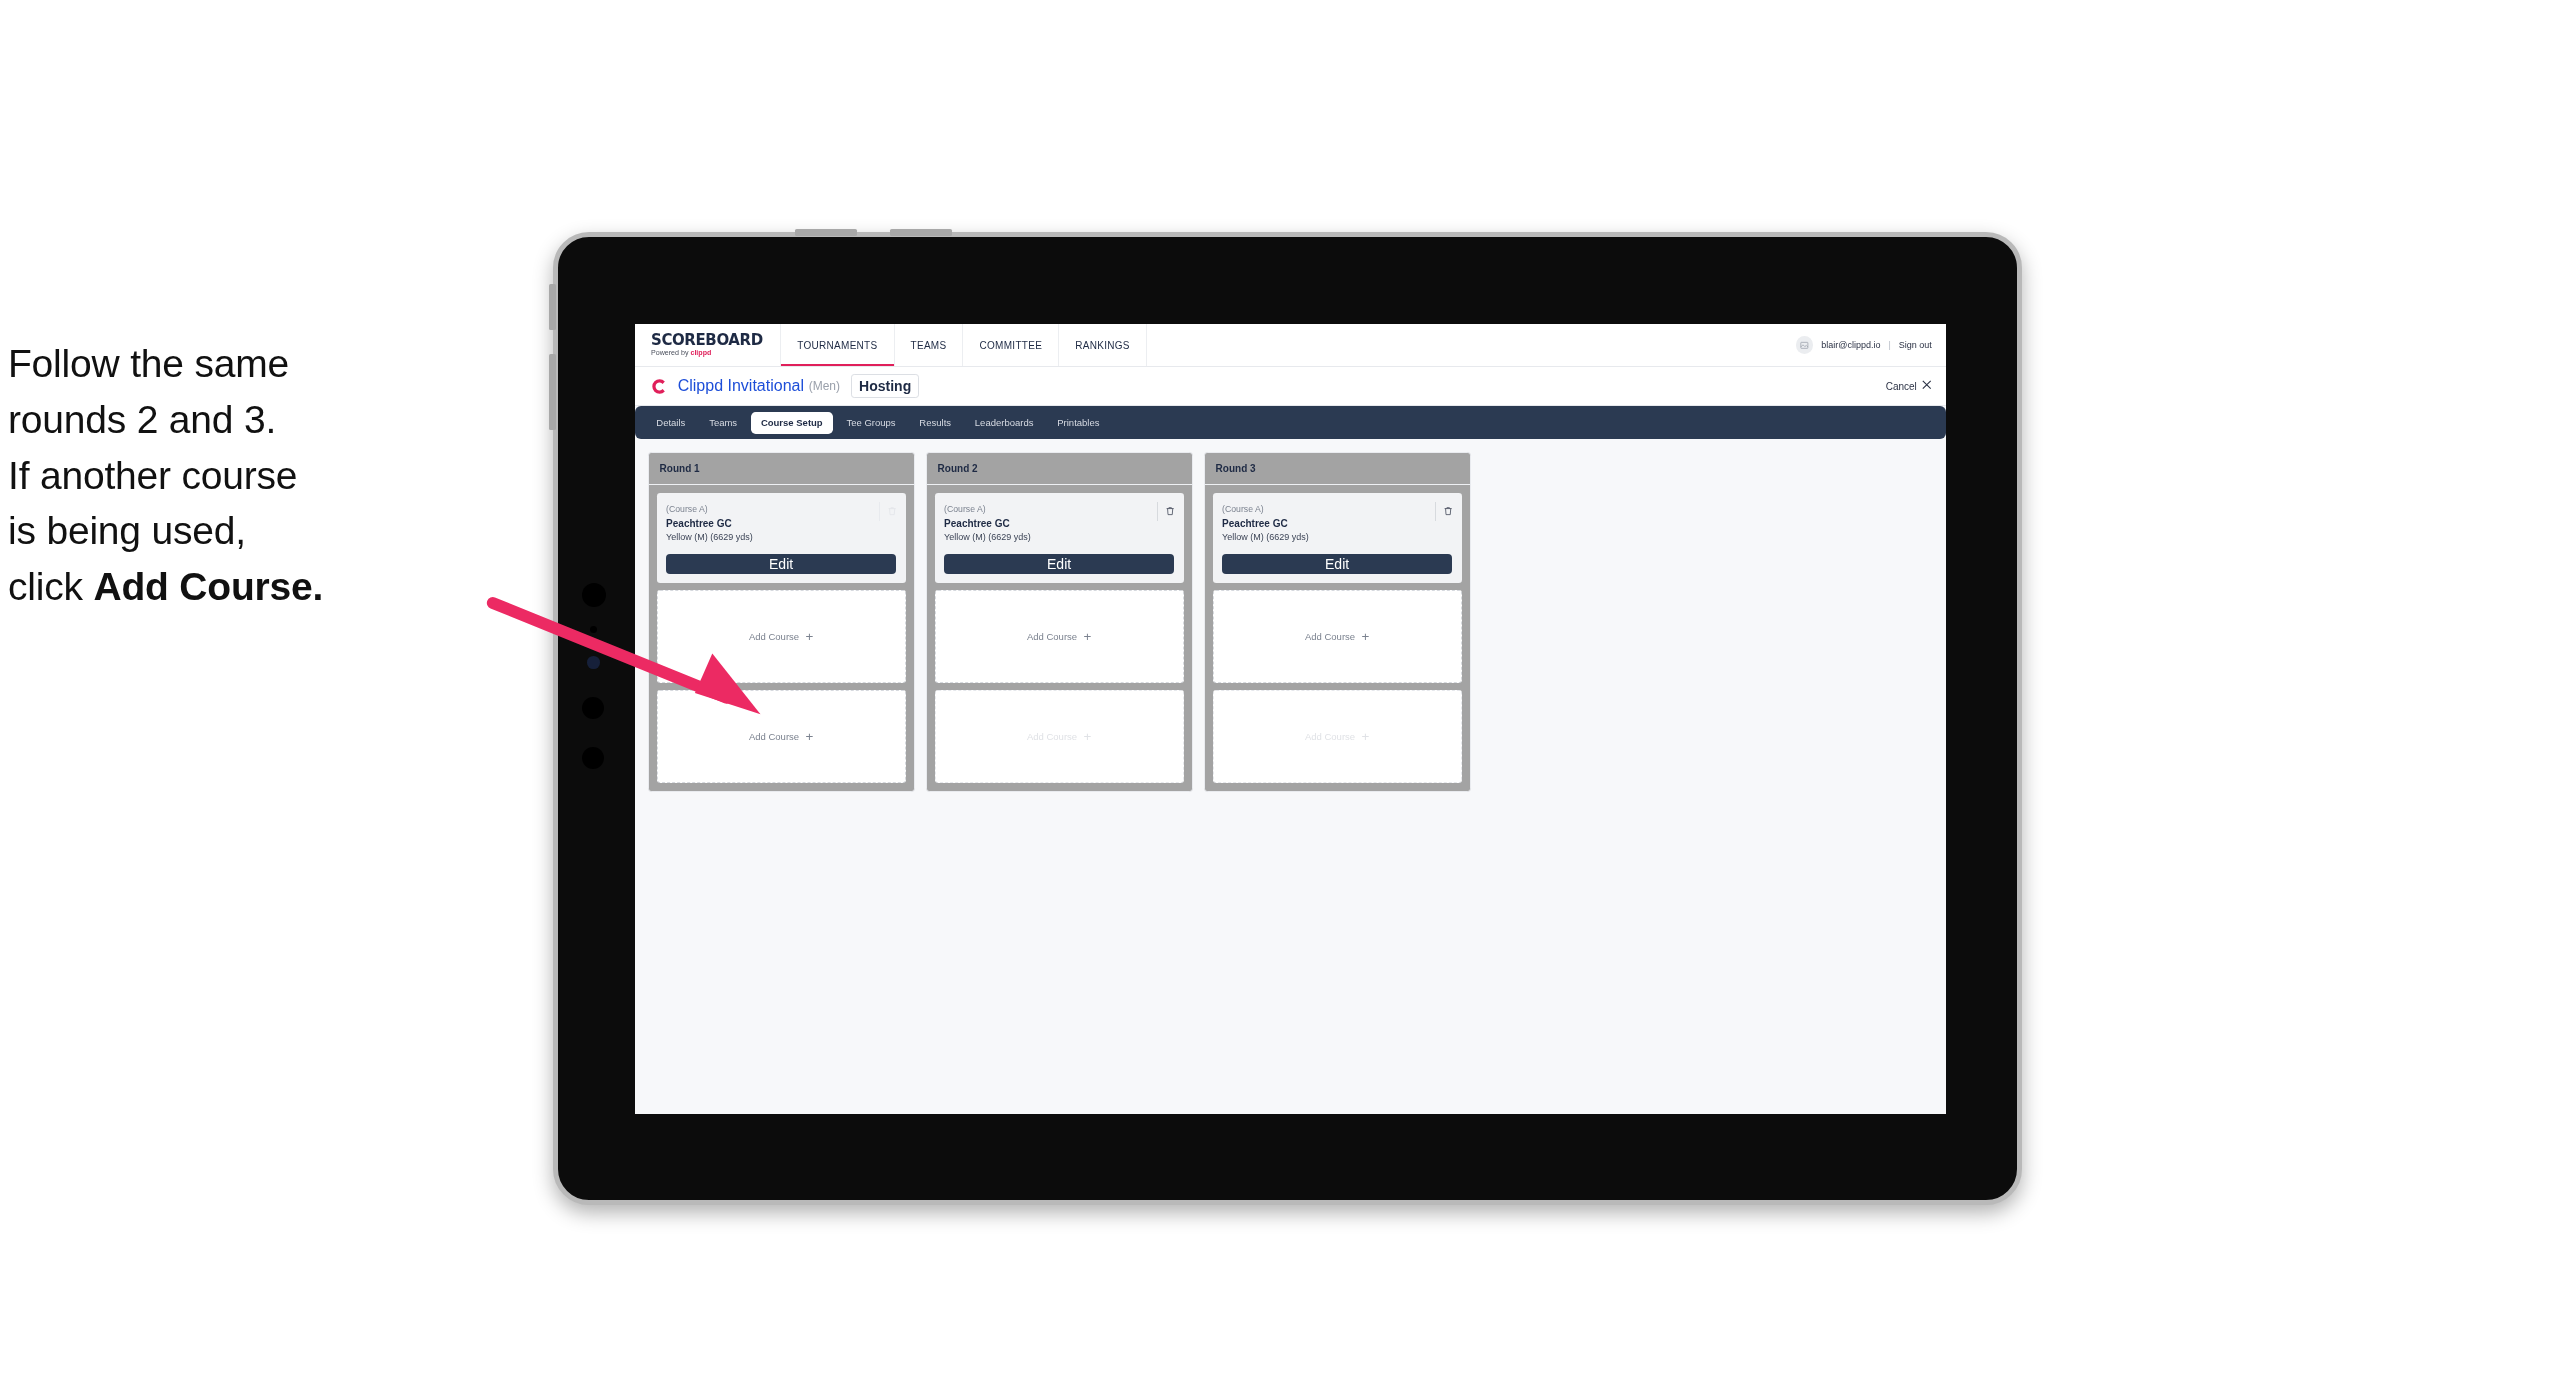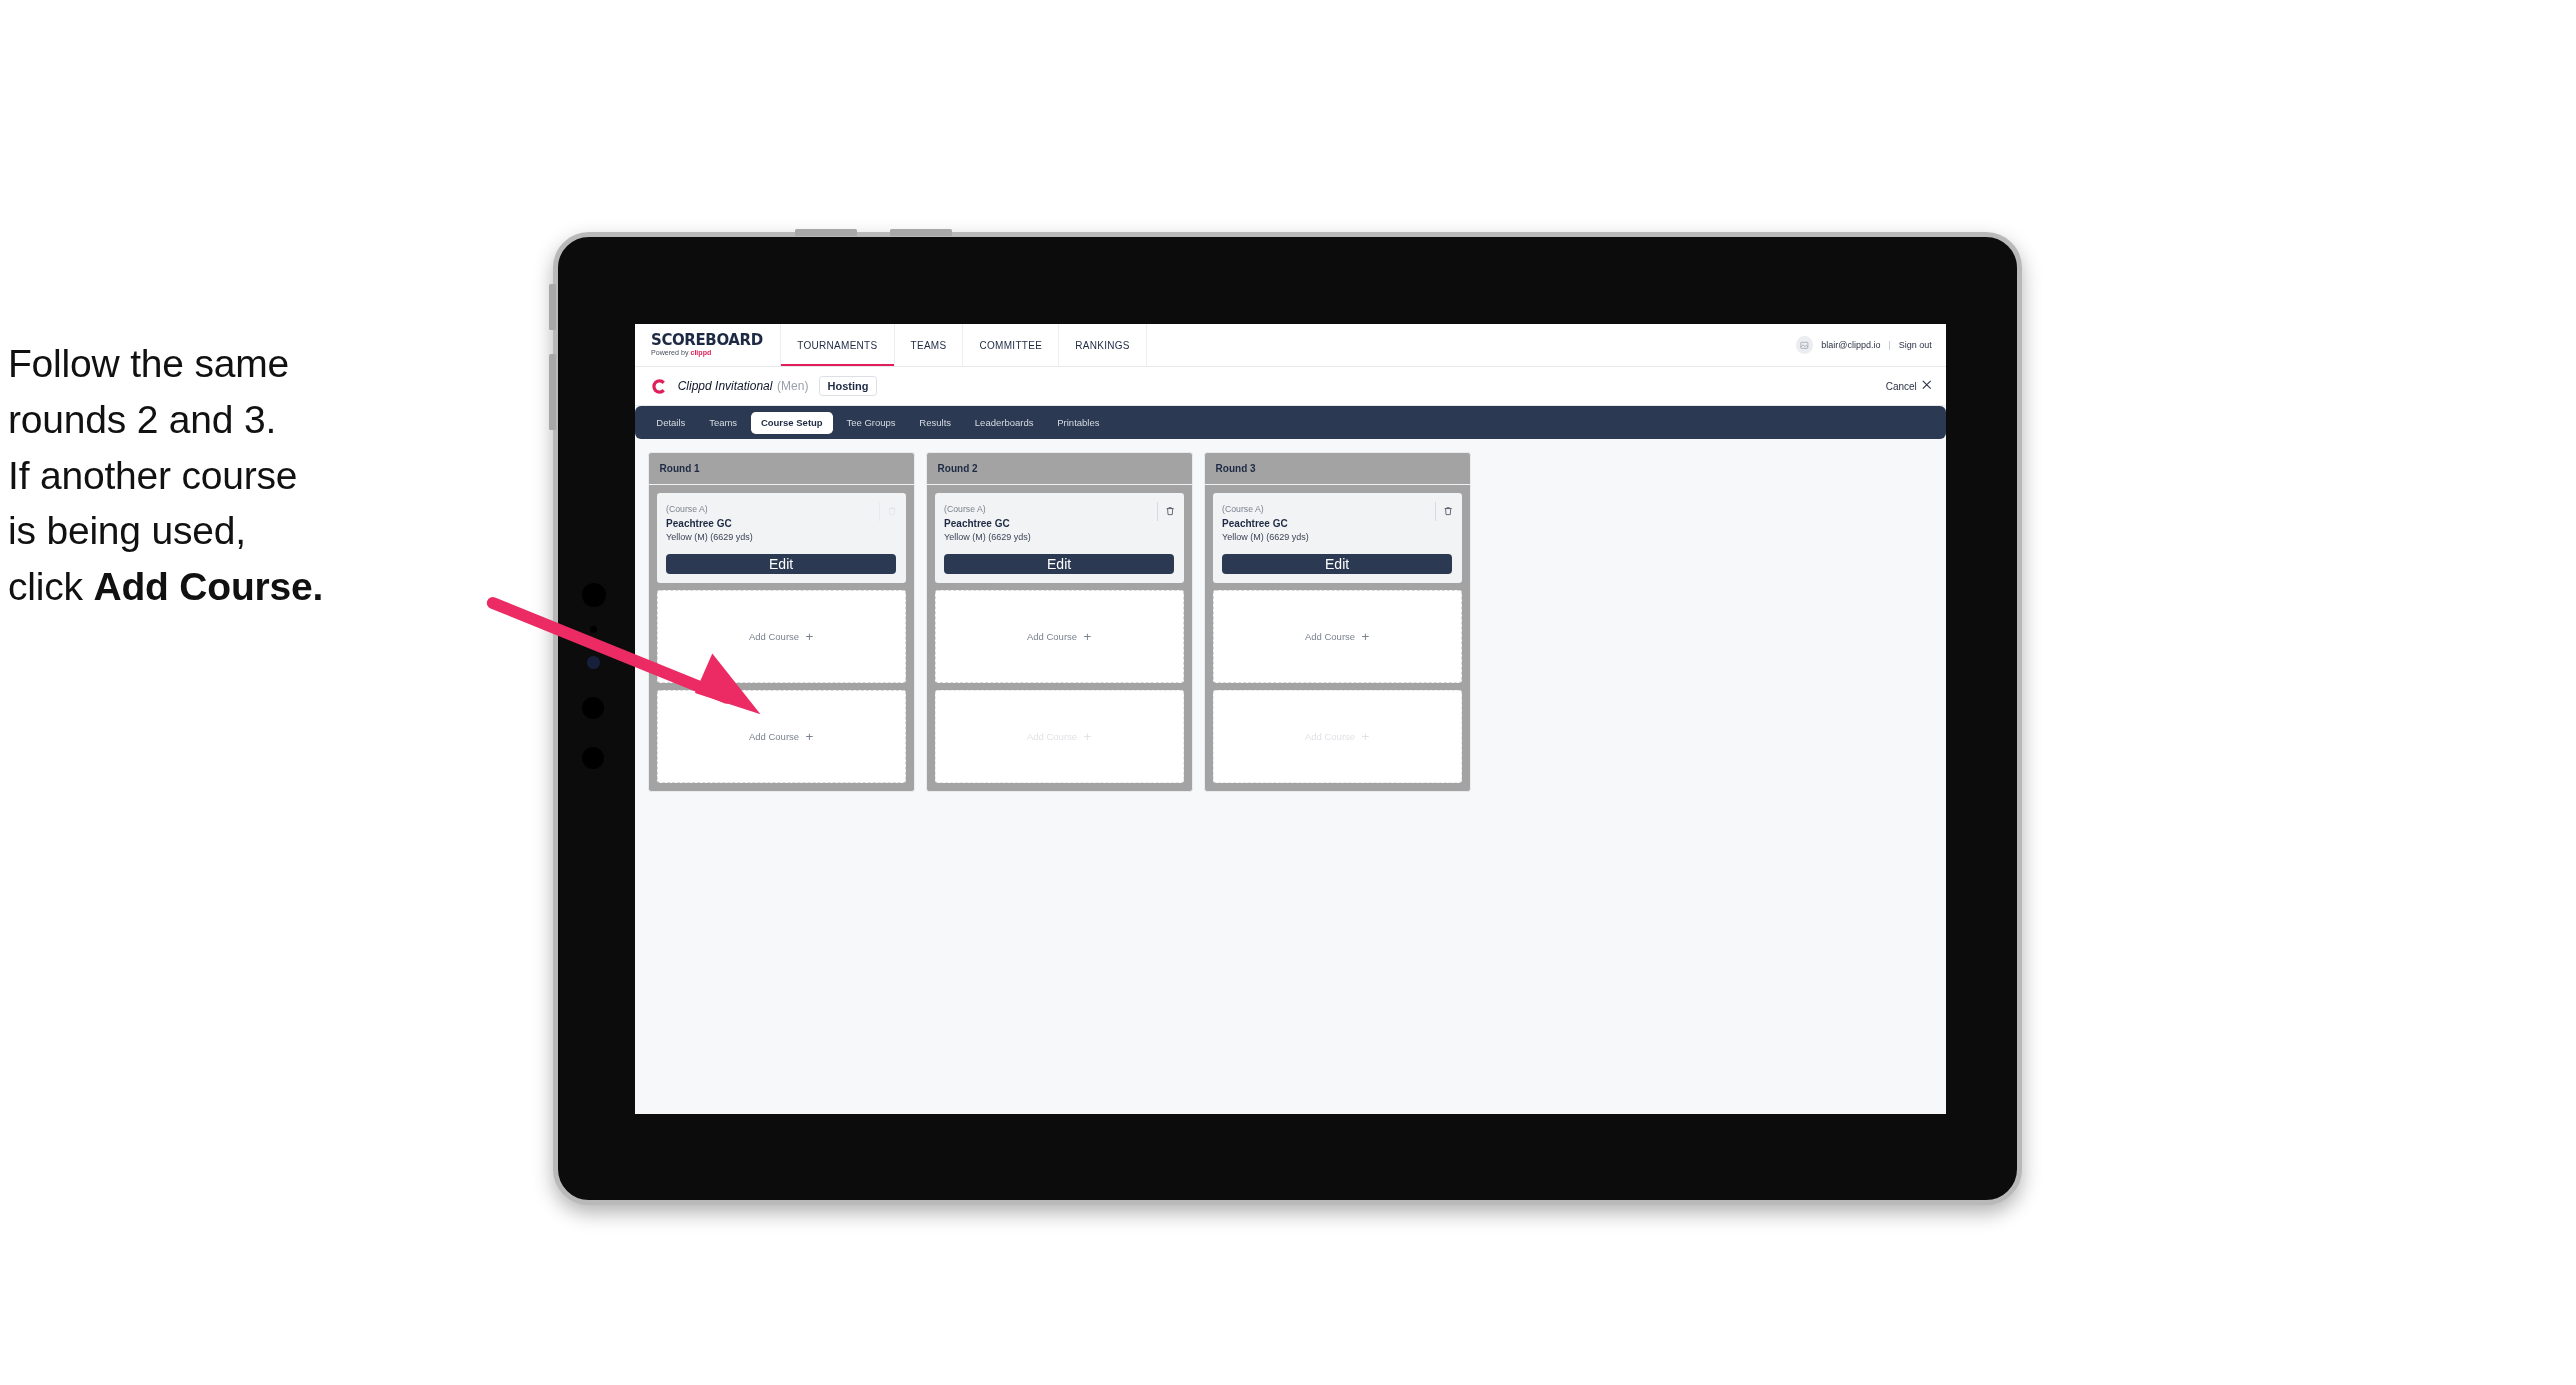--- a/index.html
+++ b/index.html
@@ -108,24 +108,24 @@
   
   .tourbar {
     height: 39px; background: #ffffff;
     display: flex; align-items: center; padding: 0 14.2px;
     border-bottom: 0.8px solid #e7e9ed;
   }
   .tour-logo {
     width: 19px; height: 19px; margin-right: 9.5px;
     display: flex; align-items: center; justify-content: center;
   }
-  .tour-name { font-size: 12px; color: #0f172a; font-style: italic; }
+  .tour-name { font-size: 16px; color: #1d4ed8; }
   .tour-gender { font-size: 12px; color: #9aa0ab; margin-left: 4.7px; }
   .hosting-badge {
-    margin-left: 11px; font-size: 11px; font-weight: 700; color: #1e2a44;
+    margin-left: 11px; font-size: 14px; font-weight: 700; color: #1e2a44;
     border: 0.8px solid #dcdfe4; border-radius: 3.2px; padding: 3.2px 7.1px; background:#fff;
   }
   .tourbar-spacer { flex: 1; }
   .cancel { font-size: 10px; color: #2b3245; display: flex; align-items: center; gap: 5.5px; cursor: pointer; }
 
   
   .tabstrip {
     height: 33px; background: #2b3a52;
     display: flex; align-items: center; padding: 0 11px; gap: 3.2px; border-radius: 6px;
   }

